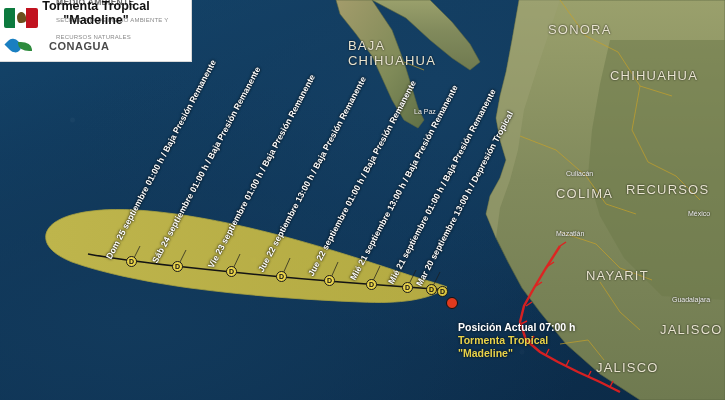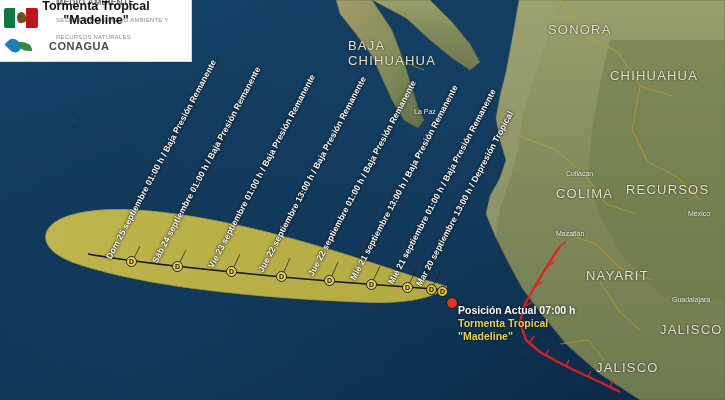--- a/index.html
+++ b/index.html
@@ -60,21 +60,21 @@
     background:#e8d24a;border:1.3px solid #1a1a1a;box-sizing:border-box;
     display:flex;align-items:center;justify-content:center;
     font-size:7px;font-weight:bold;color:#111;line-height:1;}
   .pt.dark{background:#d9c43f;}
   .cur-dot{position:absolute;width:12px;height:12px;border-radius:50%;
     background:#e03a1e;border:1.5px solid #111;box-sizing:border-box;}
 
   
   .curbox{position:absolute;text-align:left;line-height:1.25;}
   .curbox .r1{color:#ffffff;font-size:10.5px;font-weight:bold;
-    text-shadow:0 0 3px rgba(0,0,0,.9);}
+    text-shadow:0 0 3px rgba(0,0,0,.9);margin-top:17px;}
   .curbox .r2{color:#e8d24a;font-size:10.5px;font-weight:bold;
     text-shadow:0 0 3px rgba(0,0,0,.9);}
   .curbox .r3{color:#e8d24a;font-size:10.5px;font-weight:bold;
     text-shadow:0 0 3px rgba(0,0,0,.9);}
 
   
   .city{position:absolute;color:#f2f2f2;font-size:7px;white-space:nowrap;
     text-shadow:0 0 2px rgba(0,0,0,.9);}
   .state{position:absolute;color:#e9e4d0;font-size:13px;letter-spacing:1.2px;
     white-space:nowrap;text-shadow:0 0 2px rgba(0,0,0,.9);}

